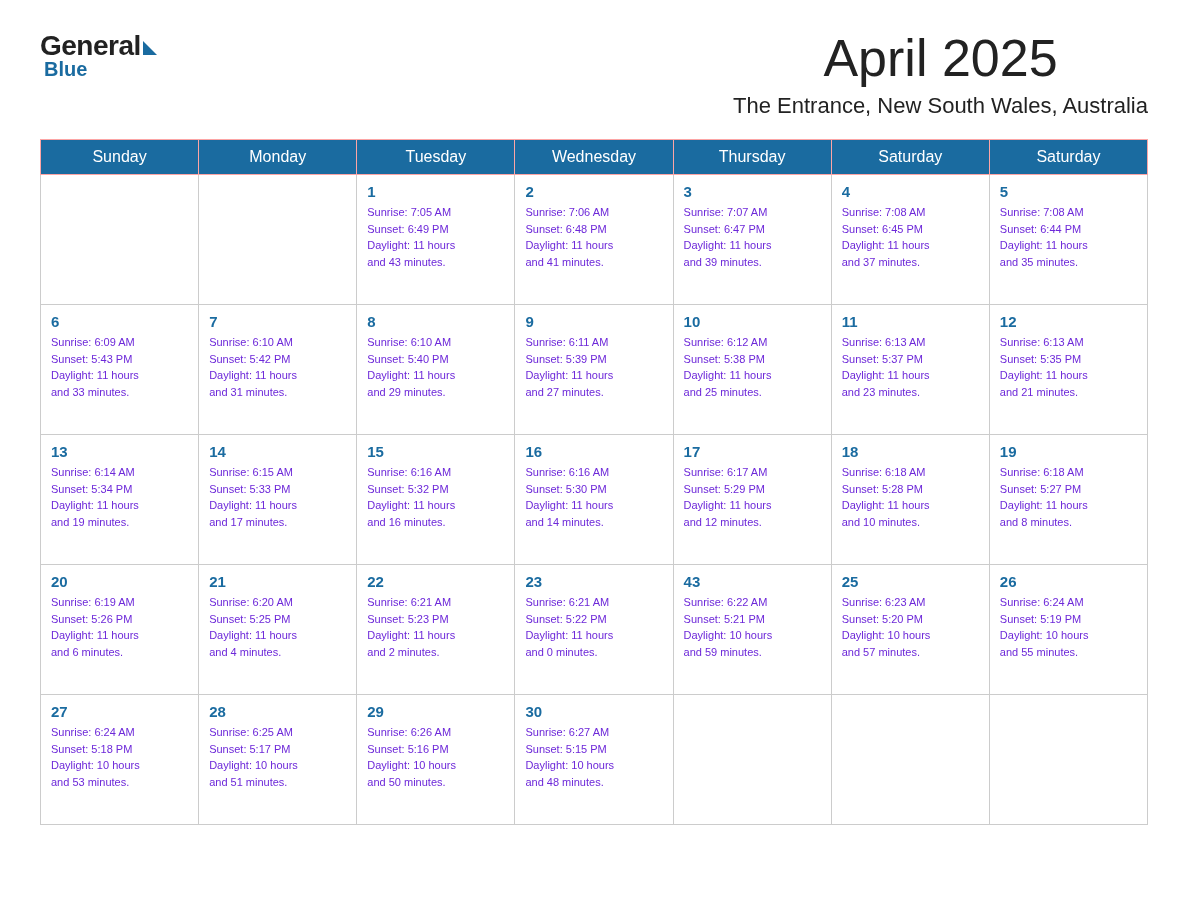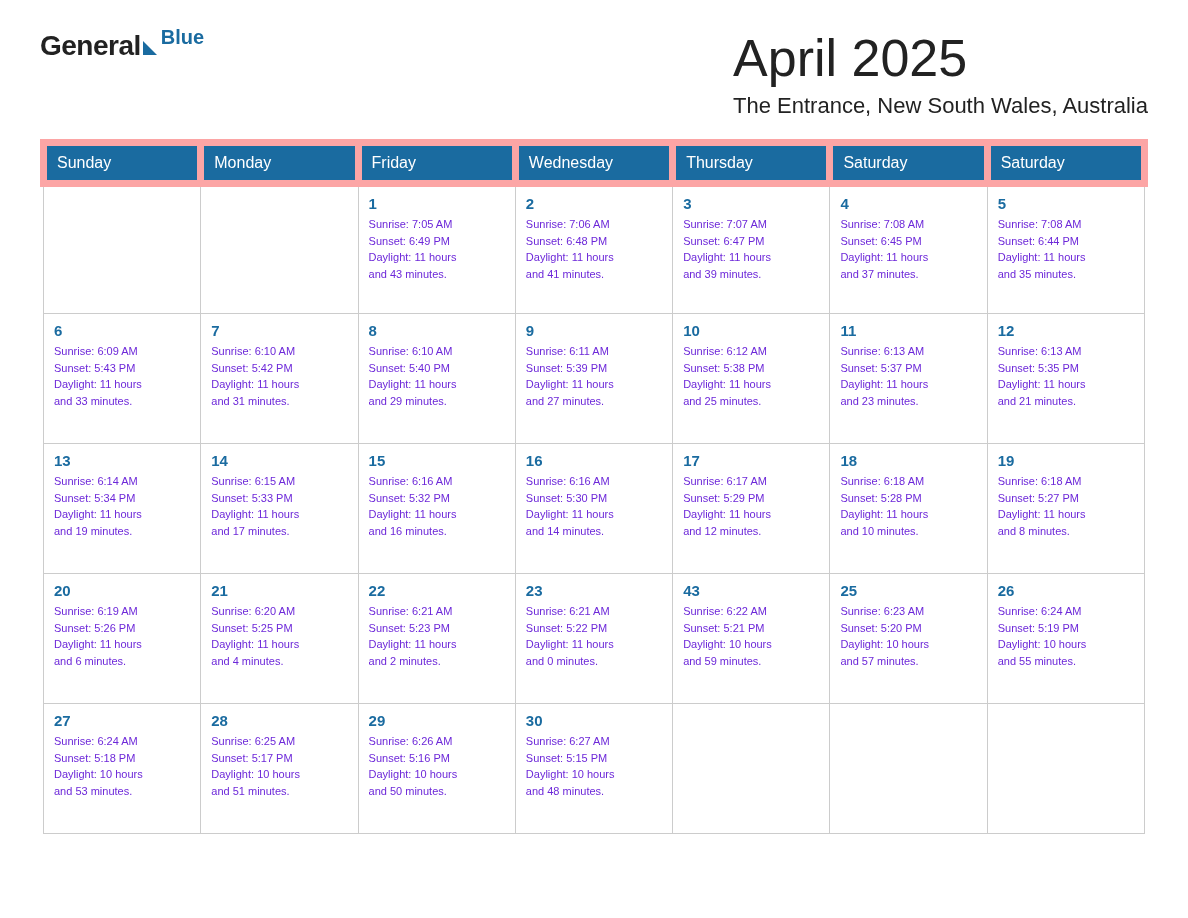--- a/index.html
+++ b/index.html
@@ -12,20 +12,21 @@
       min-height: 918px;
     }
     .header-section {
       display: flex;
       justify-content: space-between;
       align-items: flex-start;
       margin-bottom: 20px;
     }
     .logo {
       display: flex;
+      flex-direction: column;
       align-items: flex-start;
     }
     .logo-top {
       display: flex;
       align-items: center;
     }
     .logo-general {
       font-size: 28px;
       font-weight: bold;
       color: #222;
@@ -42,21 +43,21 @@
     }
     .logo-blue {
       font-size: 20px;
       font-weight: bold;
       color: #1a6ba0;
       margin-left: 4px;
       margin-top: -4px;
       display: block;
     }
     .title-section {
-      text-align: left;
+      text-align: center;
     }
     .month-title {
       font-size: 52px;
       font-weight: normal;
       color: #222;
       line-height: 1.1;
     }
     .location-title {
       font-size: 22px;
       color: #222;
@@ -66,22 +67,22 @@
       width: 100%;
       border-collapse: collapse;
       table-layout: fixed;
     }
     .calendar-table thead tr th {
       background-color: #1a6ba0;
       color: #fff;
       padding: 8px 10px;
       font-size: 16px;
       font-weight: normal;
-      text-align: left;
-      border: 7px solid #fca5a5;
+      text-align: center;
+      border: 1px solid #fca5a5;
     }
     .calendar-table tbody tr td {
       vertical-align: top;
       padding: 8px 10px;
       border: 1px solid #ccc;
       font-size: 13px;
       min-height: 110px;
       height: 130px;
     }
     .day-number {
@@ -117,21 +118,21 @@
     <div class="month-title">April 2025</div>
     <div class="location-title">The Entrance, New South Wales, Australia</div>
   </div>
 </div>
 
 <table class="calendar-table">
   <thead>
     <tr>
     <th>Sunday</th>
         <th>Monday</th>
-        <th>Friday</th>
+        <th>Tuesday</th>
         <th>Wednesday</th>
         <th>Thursday</th>
         <th>Saturday</th>
         <th>Saturday</th>
       </tr>
   </thead>
   <tbody id="calendar-body">
   <tr>
         <td class="empty-cell"></td>
         <td class="empty-cell"></td>

